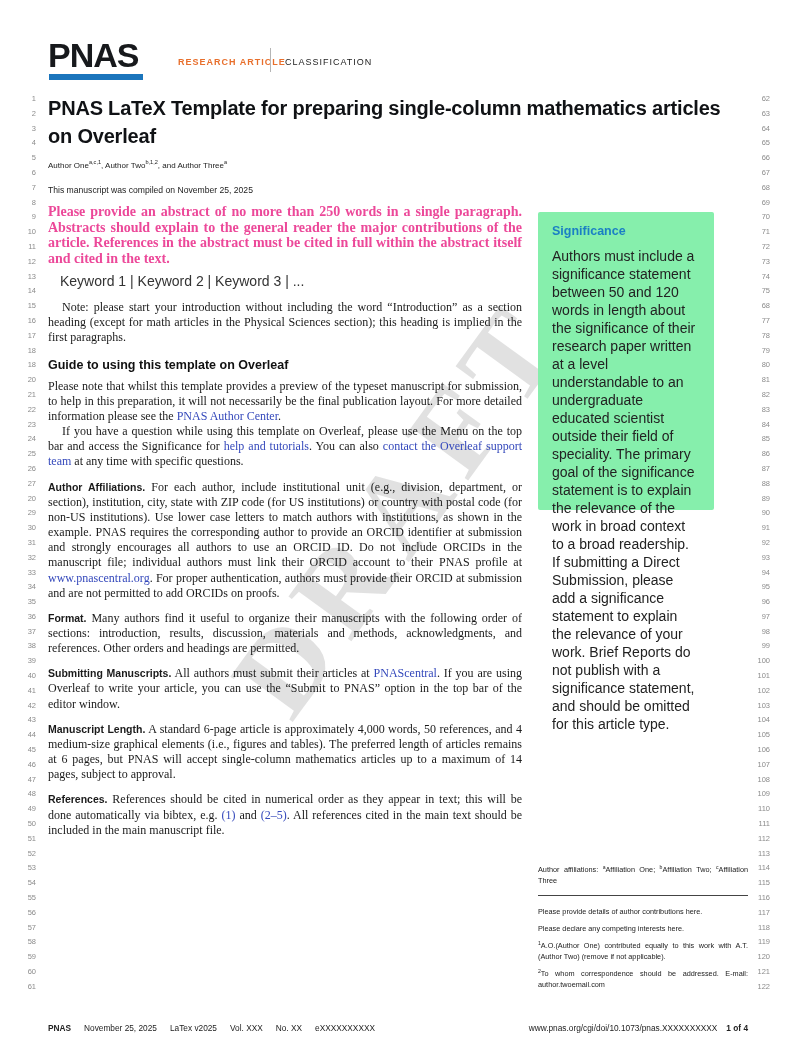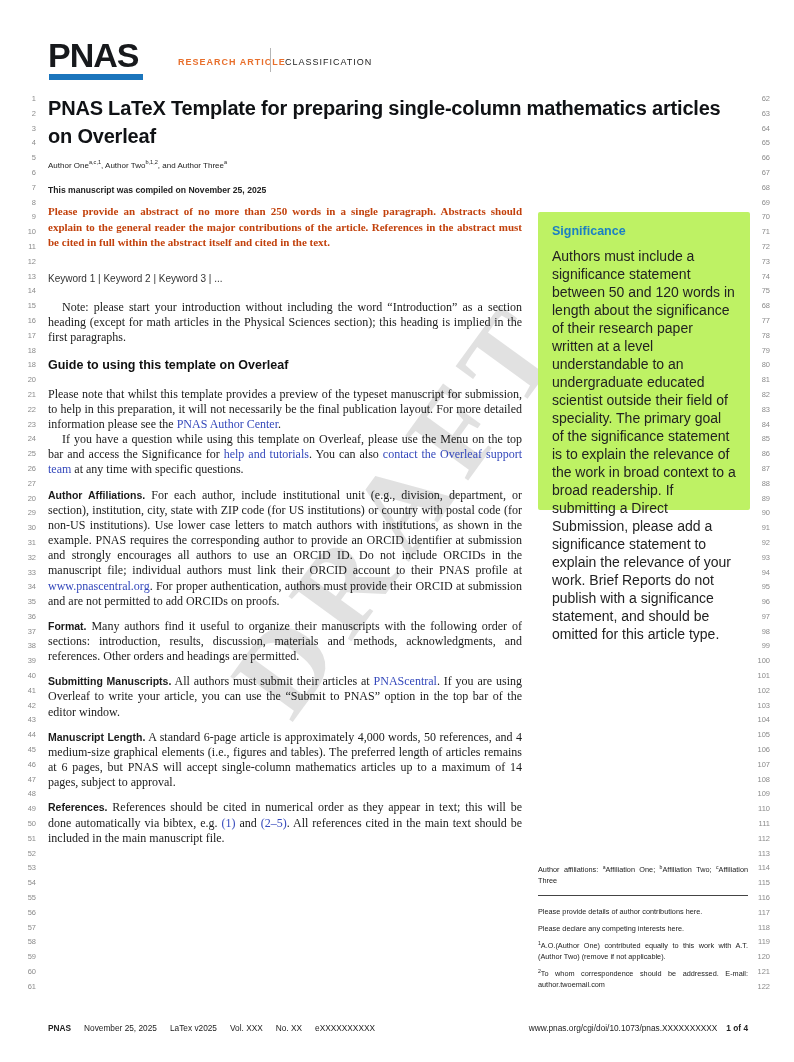--- a/index.html
+++ b/index.html
@@ -18,44 +18,44 @@
   
   .linenos { position:absolute; top:92px; font-size:7.5px; color:#8b8b8b; line-height:14.8px;
              text-align:right; width:22px; }
   .linenos-left  { left:14px; }
   .linenos-right { left:748px; }
 
   
   .title { position:absolute; left:48px; top:95px; width:700px; font-size:20px; font-weight:bold;
            line-height:27.5px; color:#101215; letter-spacing:-0.2px; }
   .byline { position:absolute; left:48px; top:161px; width:472px; font-size:8px; color:#222; }
-  .compiled { position:absolute; left:48px; top:185px; width:472px; font-size:8.6px; color:#222;font-weight:bold; }
+  .compiled { position:absolute; left:48px; top:185px; width:472px; font-size:8.6px; color:#222; }
   sup, .sup { vertical-align:super; font-size:70%; line-height:0; }
 
   
   .abstract { position:absolute; left:48px; top:204px; width:474px;
-              font-family:"Liberation Serif", serif; font-weight:bold; font-size:11px;
-              line-height:15.6px; text-align:justify; color:#c2410c; }
-  .keywords { position:absolute; left:48px; top:273px; width:472px; font-size:10px; color:#333; }
+              font-family:"Liberation Serif", serif; font-weight:bold; font-size:14px;
+              line-height:15.6px; text-align:justify; color:#ec4899; }
+  .keywords { position:absolute; left:60px; top:273px; width:472px; font-size:14px; color:#333; }
 
   
   .col-left { position:absolute; left:48px; top:300px; width:474px; z-index:2;
               font-family:"Liberation Serif", serif; font-size:12px; line-height:15.15px;
               text-align:justify; color:#1a1a1a; }
   .col-left .p { }
   .col-left .indent { text-indent:14px; }
   .h2 { font-family:"Liberation Sans", sans-serif; font-weight:bold; font-size:12.5px;
-        text-align:left; margin-top:13px; margin-bottom:13px; color:#111; }
+        text-align:left; margin-top:13px; margin-bottom:5px; color:#111; }
   .labeled { margin-top:10px; }
   .lead { font-family:"Liberation Sans", sans-serif; font-weight:bold; font-size:10.5px; }
   .link { color:#3448bb; }
 
   
-  .sig-box { position:absolute; left:538px; top:212px; width:212px; height:298px;
-             background:#bef264; border-radius:2px; padding:12px 14px; z-index:2; }
+  .sig-box { position:absolute; left:538px; top:212px; width:176px; height:298px;
+             background:#86efac; border-radius:2px; padding:12px 14px; z-index:2; }
   .sig-title { color:#1b7fc4; font-weight:bold; font-size:12.5px; margin-bottom:9px; }
   .sig-text { font-size:14px; line-height:18px; color:#222; }
 
   
   .side-notes { position:absolute; left:538px; top:864px; width:210px; font-size:7.3px;
                 line-height:11px; color:#222; text-align:justify; z-index:2; }
   .side-notes .note { margin-bottom:6px; }
   .side-rule { border:none; border-top:1.3px solid #444; margin:9px 0 10px 0; }
 
   

